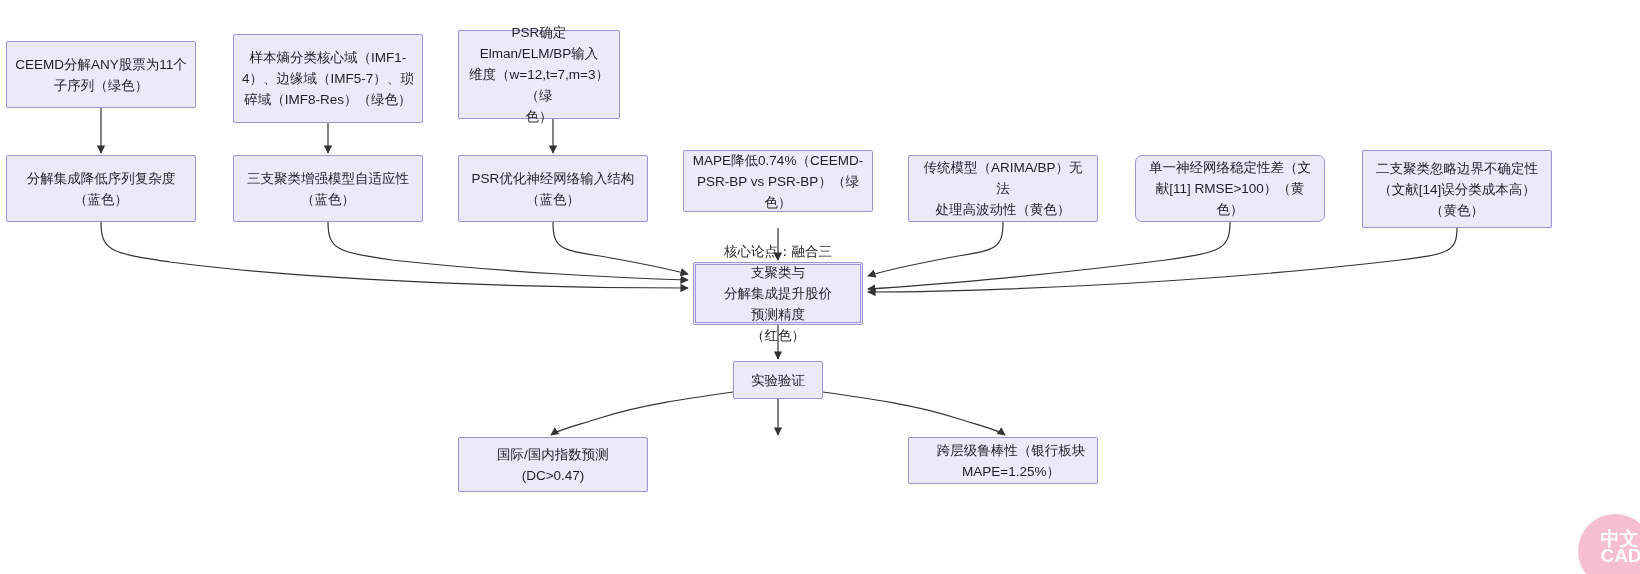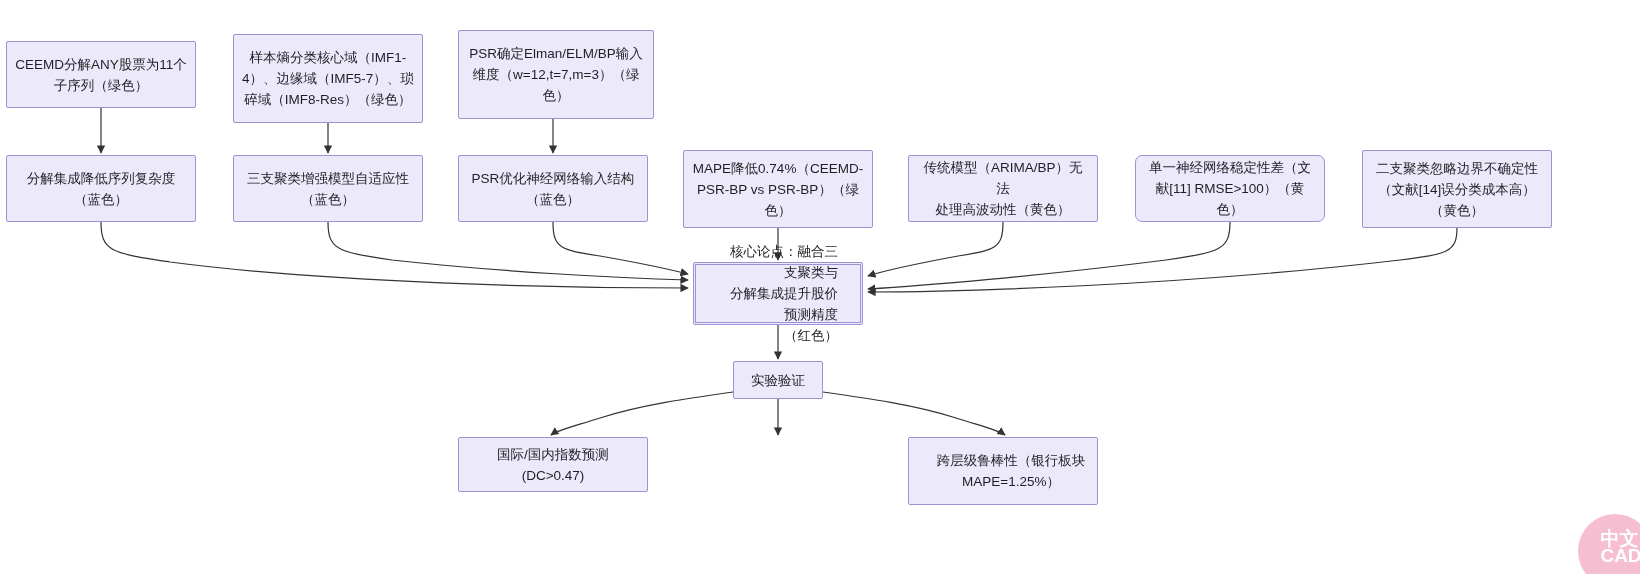--- a/index.html
+++ b/index.html
@@ -39,21 +39,20 @@
     font-size: 13.5px;
     line-height: 21px;
     padding: 4px 8px;
     z-index: 2;
   }
   .node-core {
     background: #ECEAFA;
     border: 1px solid #9A93D4;
     box-shadow: inset 0 0 0 1px #ECEAFA, inset 0 0 0 2px #9A93D4;
     padding: 6px 24px;
-    text-align: right;
   }
   .node-text {
     display: block;
     white-space: pre-line;
   }
   #watermark {
     position: absolute;
     right: -12px;
     bottom: -14px;
     width: 74px;
@@ -116,42 +115,42 @@
     <span class="node-text">CEEMD分解ANY股票为11个
 子序列（绿色）</span>
   </div>
 
   <div class="node" style="left:233px; top:34px; width:190px; height:89px;">
     <span class="node-text">样本熵分类核心域（IMF1-
 4）、边缘域（IMF5-7）、琐
 碎域（IMF8-Res）（绿色）</span>
   </div>
 
-  <div class="node" style="left:458px; top:30px; width:196px; height:89px;">
+  <div class="node" style="left:458px; top:30px; width:162px; height:89px;">
     <span class="node-text">PSR确定Elman/ELM/BP输入
 维度（w=12,t=7,m=3）（绿
 色）</span>
   </div>
 
   <div class="node" style="left:6px; top:155px; width:190px; height:67px;">
     <span class="node-text">分解集成降低序列复杂度
 （蓝色）</span>
   </div>
 
   <div class="node" style="left:233px; top:155px; width:190px; height:67px;">
     <span class="node-text">三支聚类增强模型自适应性
 （蓝色）</span>
   </div>
 
   <div class="node" style="left:458px; top:155px; width:190px; height:67px;">
     <span class="node-text">PSR优化神经网络输入结构
 （蓝色）</span>
   </div>
 
-  <div class="node" style="left:683px; top:150px; width:190px; height:78px;">
+  <div class="node" style="left:683px; top:150px; width:190px; height:62px;">
     <span class="node-text">MAPE降低0.74%（CEEMD-
 PSR-BP vs PSR-BP）（绿
 色）</span>
   </div>
 
   <div class="node" style="left:908px; top:155px; width:190px; height:67px;">
     <span class="node-text">传统模型（ARIMA/BP）无法
 处理高波动性（黄色）</span>
   </div>
 
@@ -175,21 +174,21 @@
   <div class="node" style="left:733px; top:361px; width:90px; height:38px;text-align:center;">
     <span class="node-text">实验验证</span>
   </div>
 
   <div class="node" style="left:458px; top:437px; width:190px; height:55px;">
     <span class="node-text">国际/国内指数预测
 (DC&gt;0.47)</span>
   </div>
 
 
-  <div class="node" style="left:908px; top:437px; width:190px; height:68px;padding-left:24px;">
+  <div class="node" style="left:908px; top:437px; width:190px; height:47px;padding-left:24px;">
     <span class="node-text">跨层级鲁棒性（银行板块
 MAPE=1.25%）</span>
   </div>
 
   <div id="watermark">
     <span class="wm-text">中文
 CAD</span>
   </div>
 
 </div>

